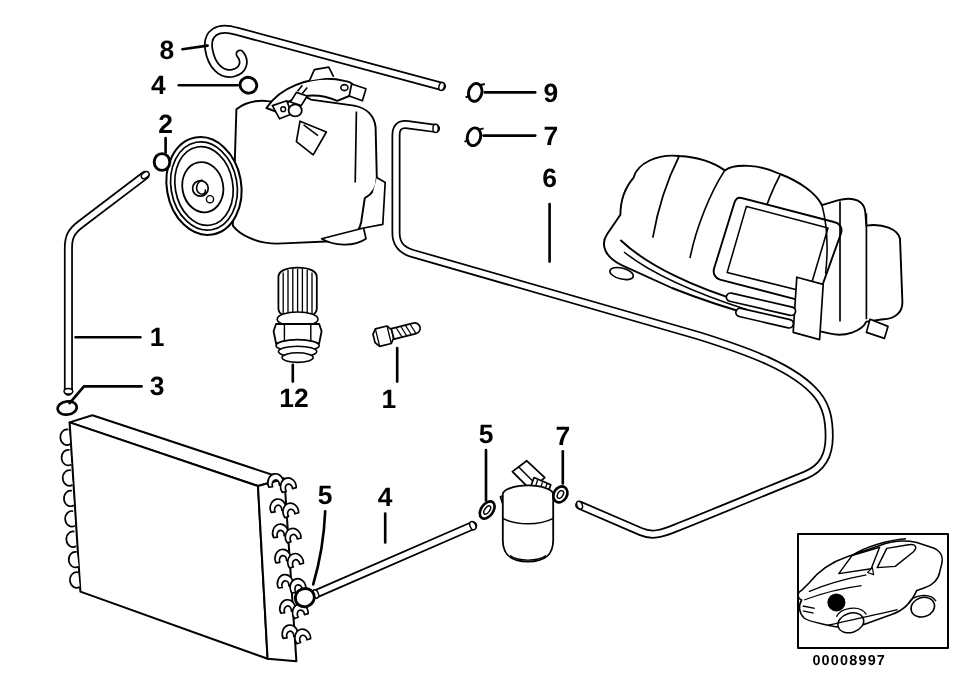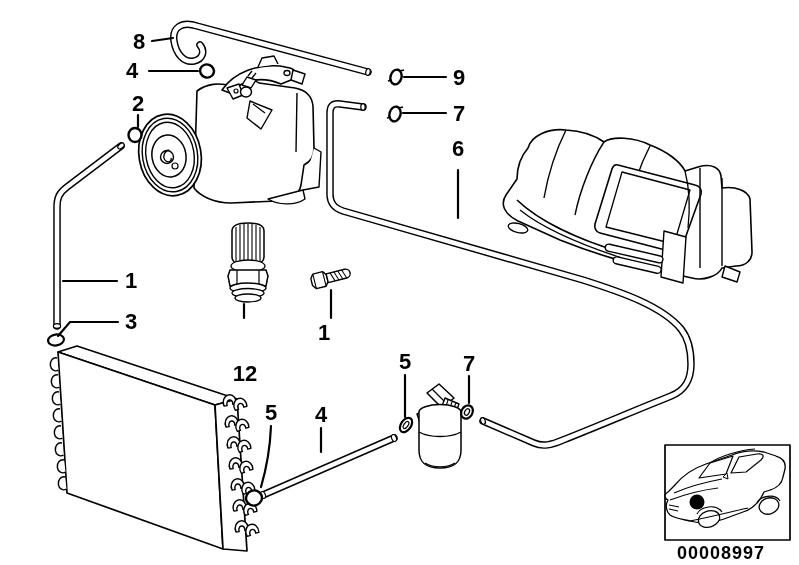--- a/index.html
+++ b/index.html
@@ -3,21 +3,21 @@
 <meta charset="utf-8">
 <style>
   html,body{margin:0;padding:0;background:#fff;}
   #stage{position:relative;width:799px;height:565px;background:#ffffff;overflow:hidden;
          font-family:"Liberation Sans",sans-serif;}
   #lineart{position:absolute;left:0;top:0;}
   .callout{position:absolute;transform:translate(-50%,-50%);
            font-family:"Liberation Sans",sans-serif;font-weight:bold;font-size:22px;
            color:#000;line-height:1;user-select:none;cursor:pointer;}
   .caption{position:absolute;font-family:"Liberation Sans",sans-serif;font-weight:bold;
-           font-size:18px;letter-spacing:1px;color:#000;}
+           font-size:12px;letter-spacing:1px;color:#000;}
   .ink{stroke:#000;fill:none;}
   .inkfill{stroke:#000;fill:#fff;}
 </style>
 </head>
 <body>
 
 <div id="stage">
 
 <svg id="lineart" width="799" height="565" viewBox="0 0 799 565">
   <defs>
@@ -223,21 +223,21 @@
 </svg>
 
 <div class="callout" style="left:139px;top:42px;">8</div>
 <div class="callout" style="left:132px;top:71px;">4</div>
 <div class="callout" style="left:138px;top:104px;">2</div>
 <div class="callout" style="left:459px;top:78px;">9</div>
 <div class="callout" style="left:459px;top:114px;">7</div>
 <div class="callout" style="left:458px;top:149px;">6</div>
 <div class="callout" style="left:131px;top:281px;">1</div>
 <div class="callout" style="left:131px;top:322px;">3</div>
-<div class="callout" style="left:245px;top:332px;margin-top:42px;">12</div>
+<div class="callout" style="left:245px;top:332px;">12</div>
 <div class="callout" style="left:324px;top:333px;">1</div>
 <div class="callout" style="left:271px;top:413px;">5</div>
 <div class="callout" style="left:321px;top:415px;">4</div>
 <div class="callout" style="left:405px;top:362px;">5</div>
 <div class="callout" style="left:469px;top:364px;">7</div>
 
 <div class="caption" style="left:677px;top:543px;">00008997</div>
 
 </div>
 

